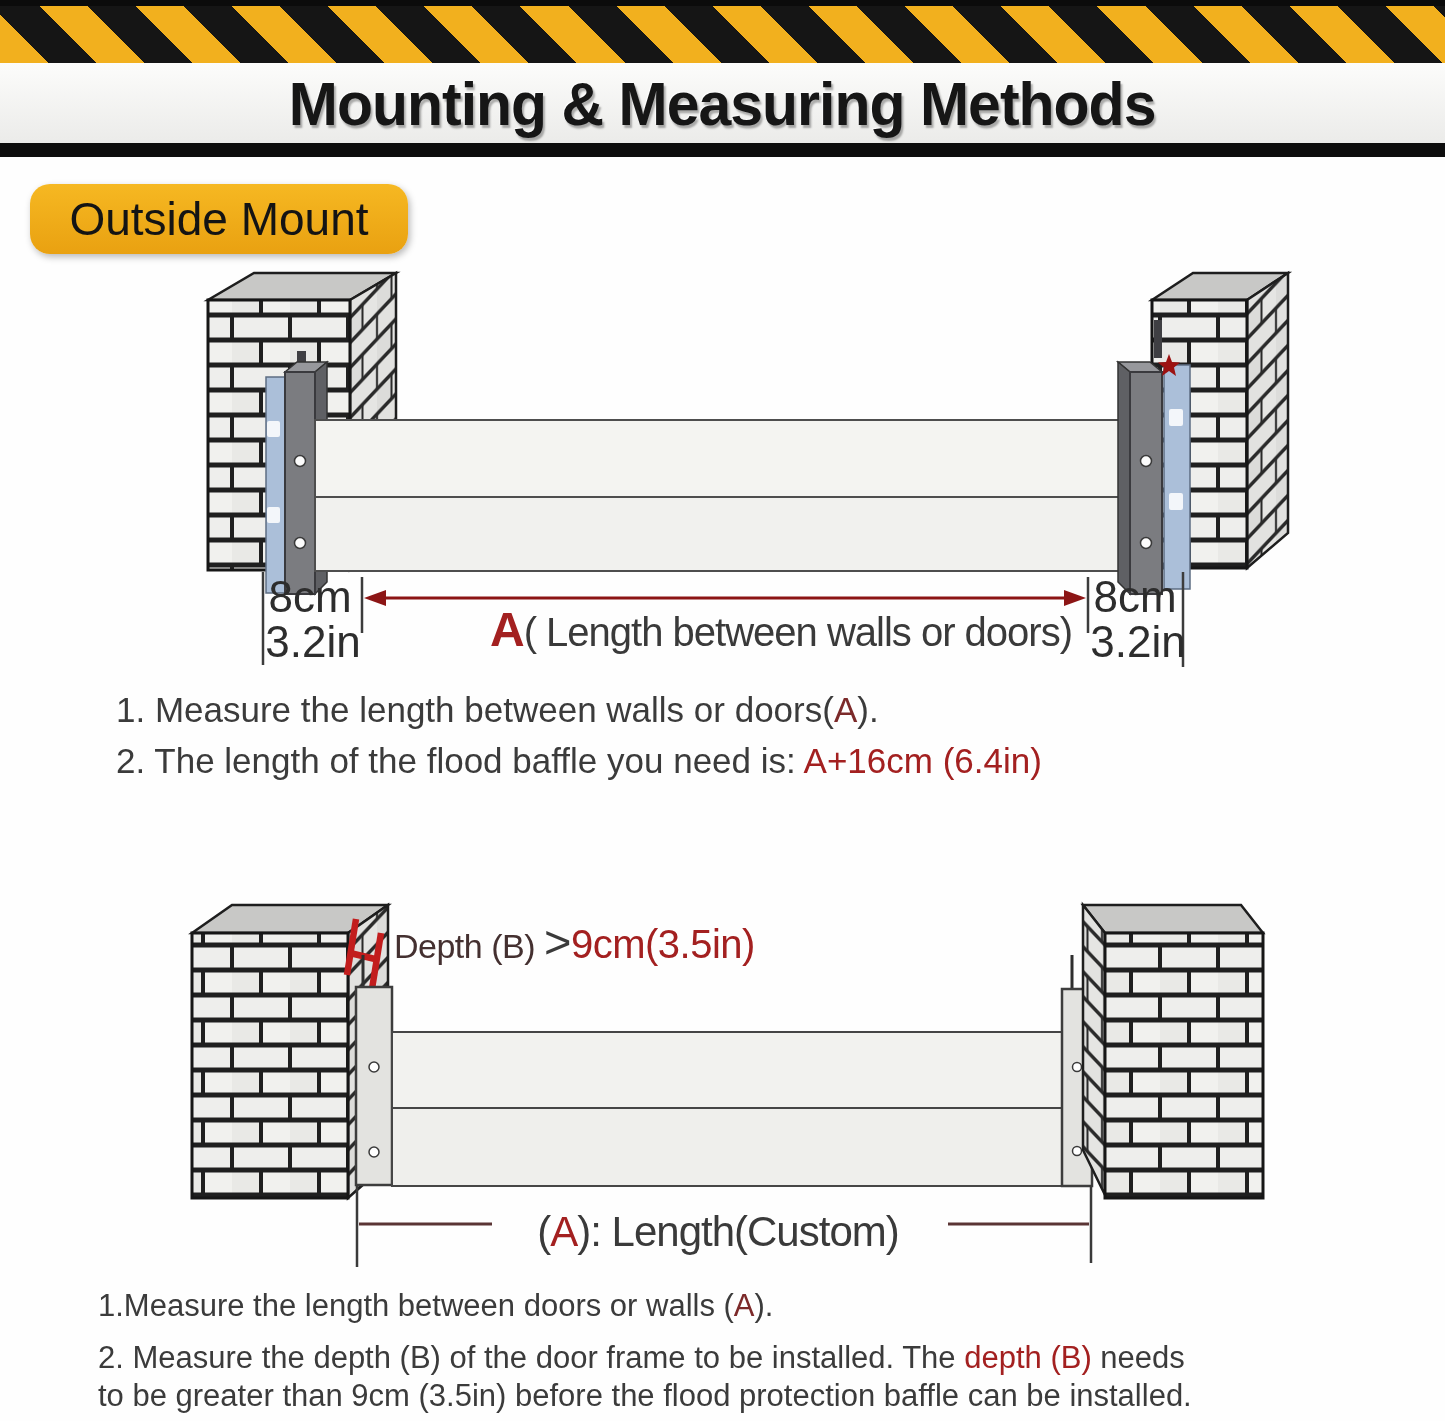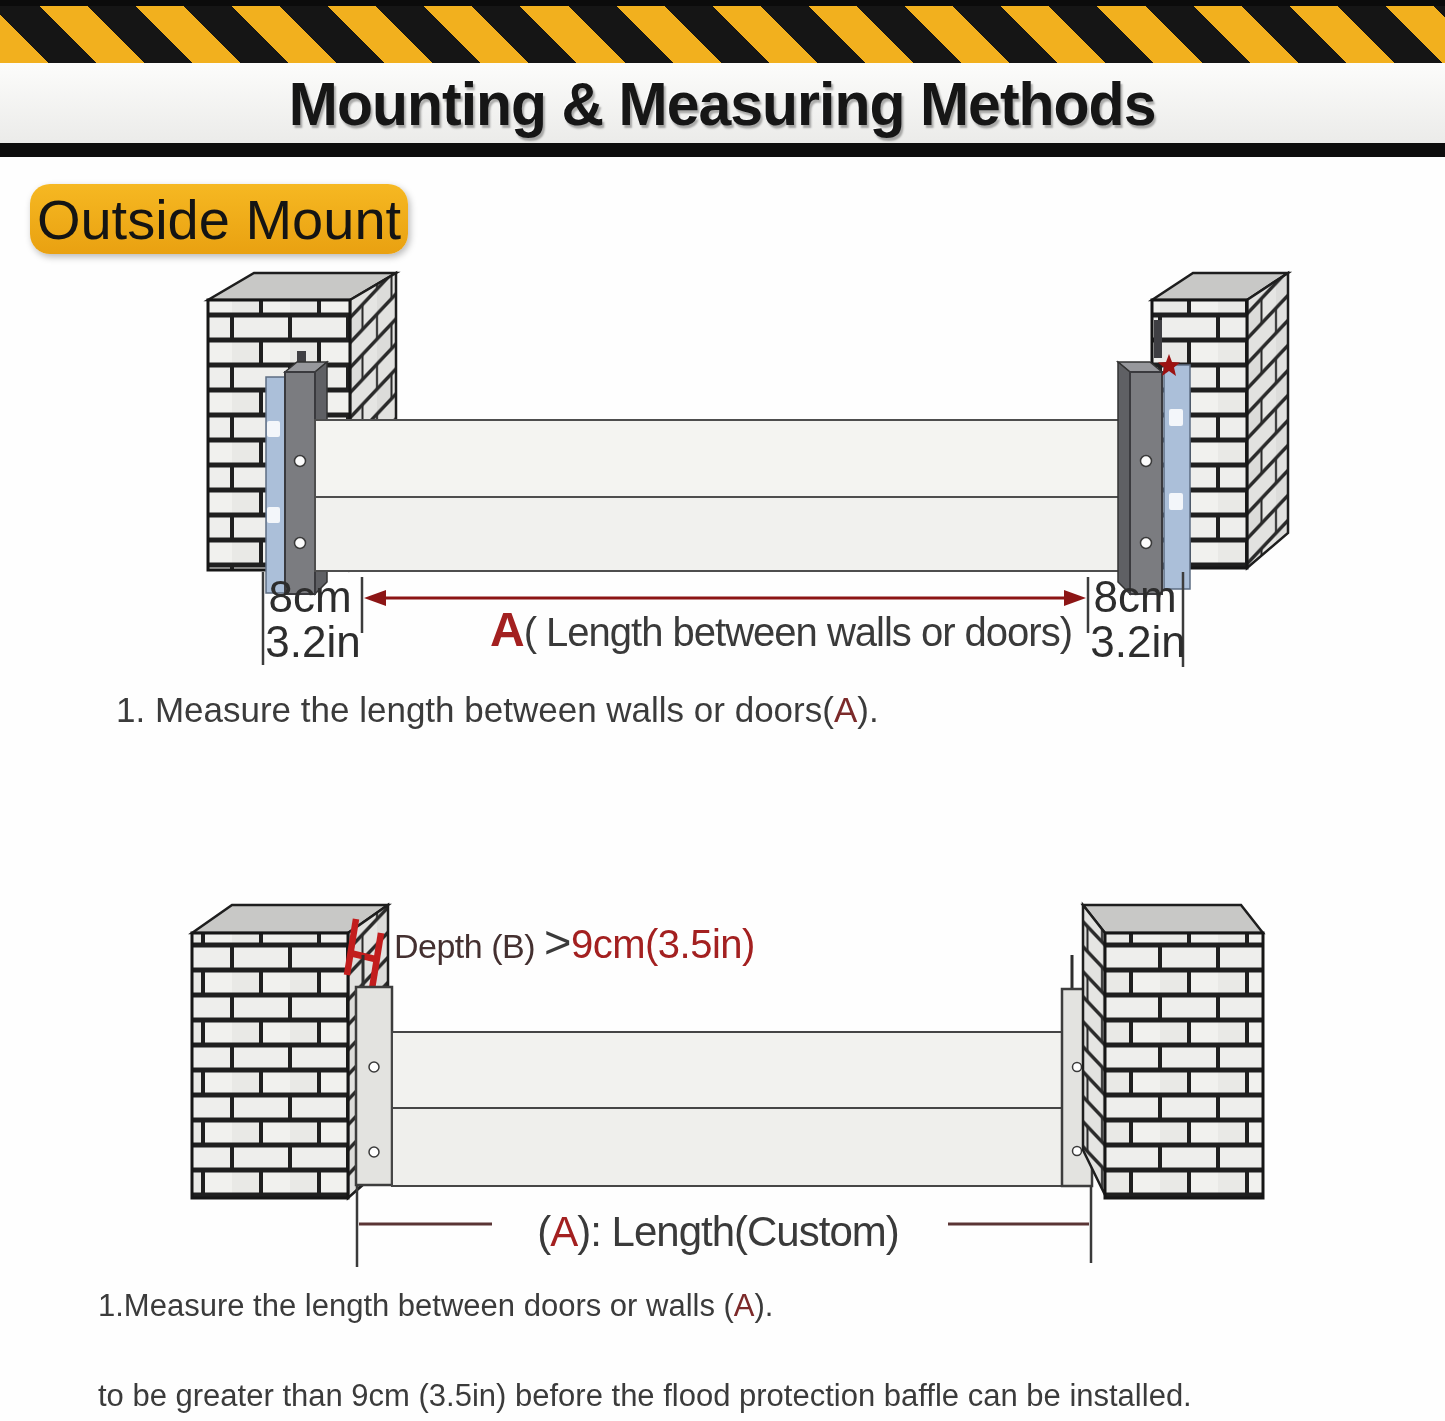--- a/index.html
+++ b/index.html
@@ -15,21 +15,21 @@
   .titleband{position:absolute;left:0;top:63px;width:100%;height:81px;
     background:linear-gradient(#fcfcfb,#ebebe9);display:flex;align-items:center;justify-content:center;}
   .title{font-size:62px;font-weight:700;color:#161616;letter-spacing:-1px;
     transform:scaleX(.95);white-space:nowrap;
     text-shadow:2px 3px 2px rgba(0,0,0,.30), -1px -1px 0 rgba(255,255,255,.75);}
   .hdr-botbar{position:absolute;left:0;top:143px;width:100%;height:14px;background:#0d0d0d;}
   
   .badge{position:absolute;left:30px;width:378px;height:70px;border-radius:20px;
     background:linear-gradient(#f6b822,#e9a111);box-shadow:2px 3px 7px rgba(0,0,0,.28);
     display:flex;align-items:center;justify-content:center;
-    font-size:56px;color:#141414;letter-spacing:0px;}
+    font-size:46px;color:#141414;letter-spacing:0px;}
   .badge.outside{top:184px;}
   .badge.inside{top:812px;}
   
   svg{position:absolute;left:0;display:block;}
   #svg-outside{top:265px;}
   #svg-inside{top:895px;}
   svg text{font-family:"Liberation Sans",sans-serif;fill:#3a3a3a;}
   .dimnum{font-size:44px;fill:#2d2d2d;}
   .spanlabel{font-size:40px;letter-spacing:-1px;}
   .depthlabel{font-size:34px;letter-spacing:-0.5px;}
@@ -140,20 +140,21 @@
     </g>
 
     <text class="dimnum" x="310" y="347" text-anchor="middle">8cm</text>
     <text class="dimnum" x="313" y="392" text-anchor="middle">3.2in</text>
     <text class="dimnum" x="1135" y="347" text-anchor="middle">8cm</text>
     <text class="dimnum" x="1138" y="392" text-anchor="middle">3.2in</text>
     <text class="spanlabel" x="490" y="381"><tspan class="seg-red seg-A">A</tspan><tspan>( Length between walls or doors)</tspan></text>
   </svg>
 
   <div class="steps-out s1"><span>1. Measure the length between walls or doors(</span><span class="seg-dkred">A</span><span>).</span></div>
+  <div class="steps-out s2"><span>2. The length of the flood baffle you need is: </span><span class="seg-red">A+16cm (6.4in)</span></div>
 
   <svg id="svg-inside" width="1445" height="375" viewBox="0 0 1445 375">
     <defs>
       <pattern id="bricksB" width="58" height="50" patternUnits="userSpaceOnUse">
         <rect width="58" height="50" fill="#1f1f1f"></rect>
         <rect x="2" y="2.5" width="54" height="20" fill="#eeeeec"></rect>
         <rect x="-27" y="27.5" width="54" height="20" fill="#e9e9e6"></rect>
         <rect x="31" y="27.5" width="54" height="20" fill="#f1f1ee"></rect>
       </pattern>
       <pattern id="bricksSideB" width="58" height="50" patternUnits="userSpaceOnUse" patternTransform="scale(0.5,1) skewY(-28)">
@@ -213,15 +214,16 @@
       <line x1="357" y1="290" x2="357" y2="372" stroke="#3a3a3a" stroke-width="2.5"></line>
       <line x1="1091" y1="290" x2="1091" y2="368" stroke="#3a3a3a" stroke-width="2.5"></line>
       <line x1="359" y1="329" x2="492" y2="329" stroke="#5a3434" stroke-width="3"></line>
       <line x1="948" y1="329" x2="1089" y2="329" stroke="#5a3434" stroke-width="3"></line>
     </g>
 
     <text class="lenlabel" x="718" y="351" text-anchor="middle"><tspan>(</tspan><tspan class="seg-red">A</tspan><tspan>): Length(Custom)</tspan></text>
   </svg>
 
   <div class="steps-in s1"><span>1.Measure the length between doors or walls (</span><span class="seg-dkred">A</span><span>).</span></div>
+  <div class="steps-in s2"><span>2. Measure the depth (B) of the door frame to be installed. The </span><span class="seg-red">depth (B)</span><span> needs</span></div>
   <div class="steps-in s3"><span>to be greater than 9cm (3.5in) before the flood protection baffle can be installed.</span></div>
 
 </div>
 
 </body></html>

